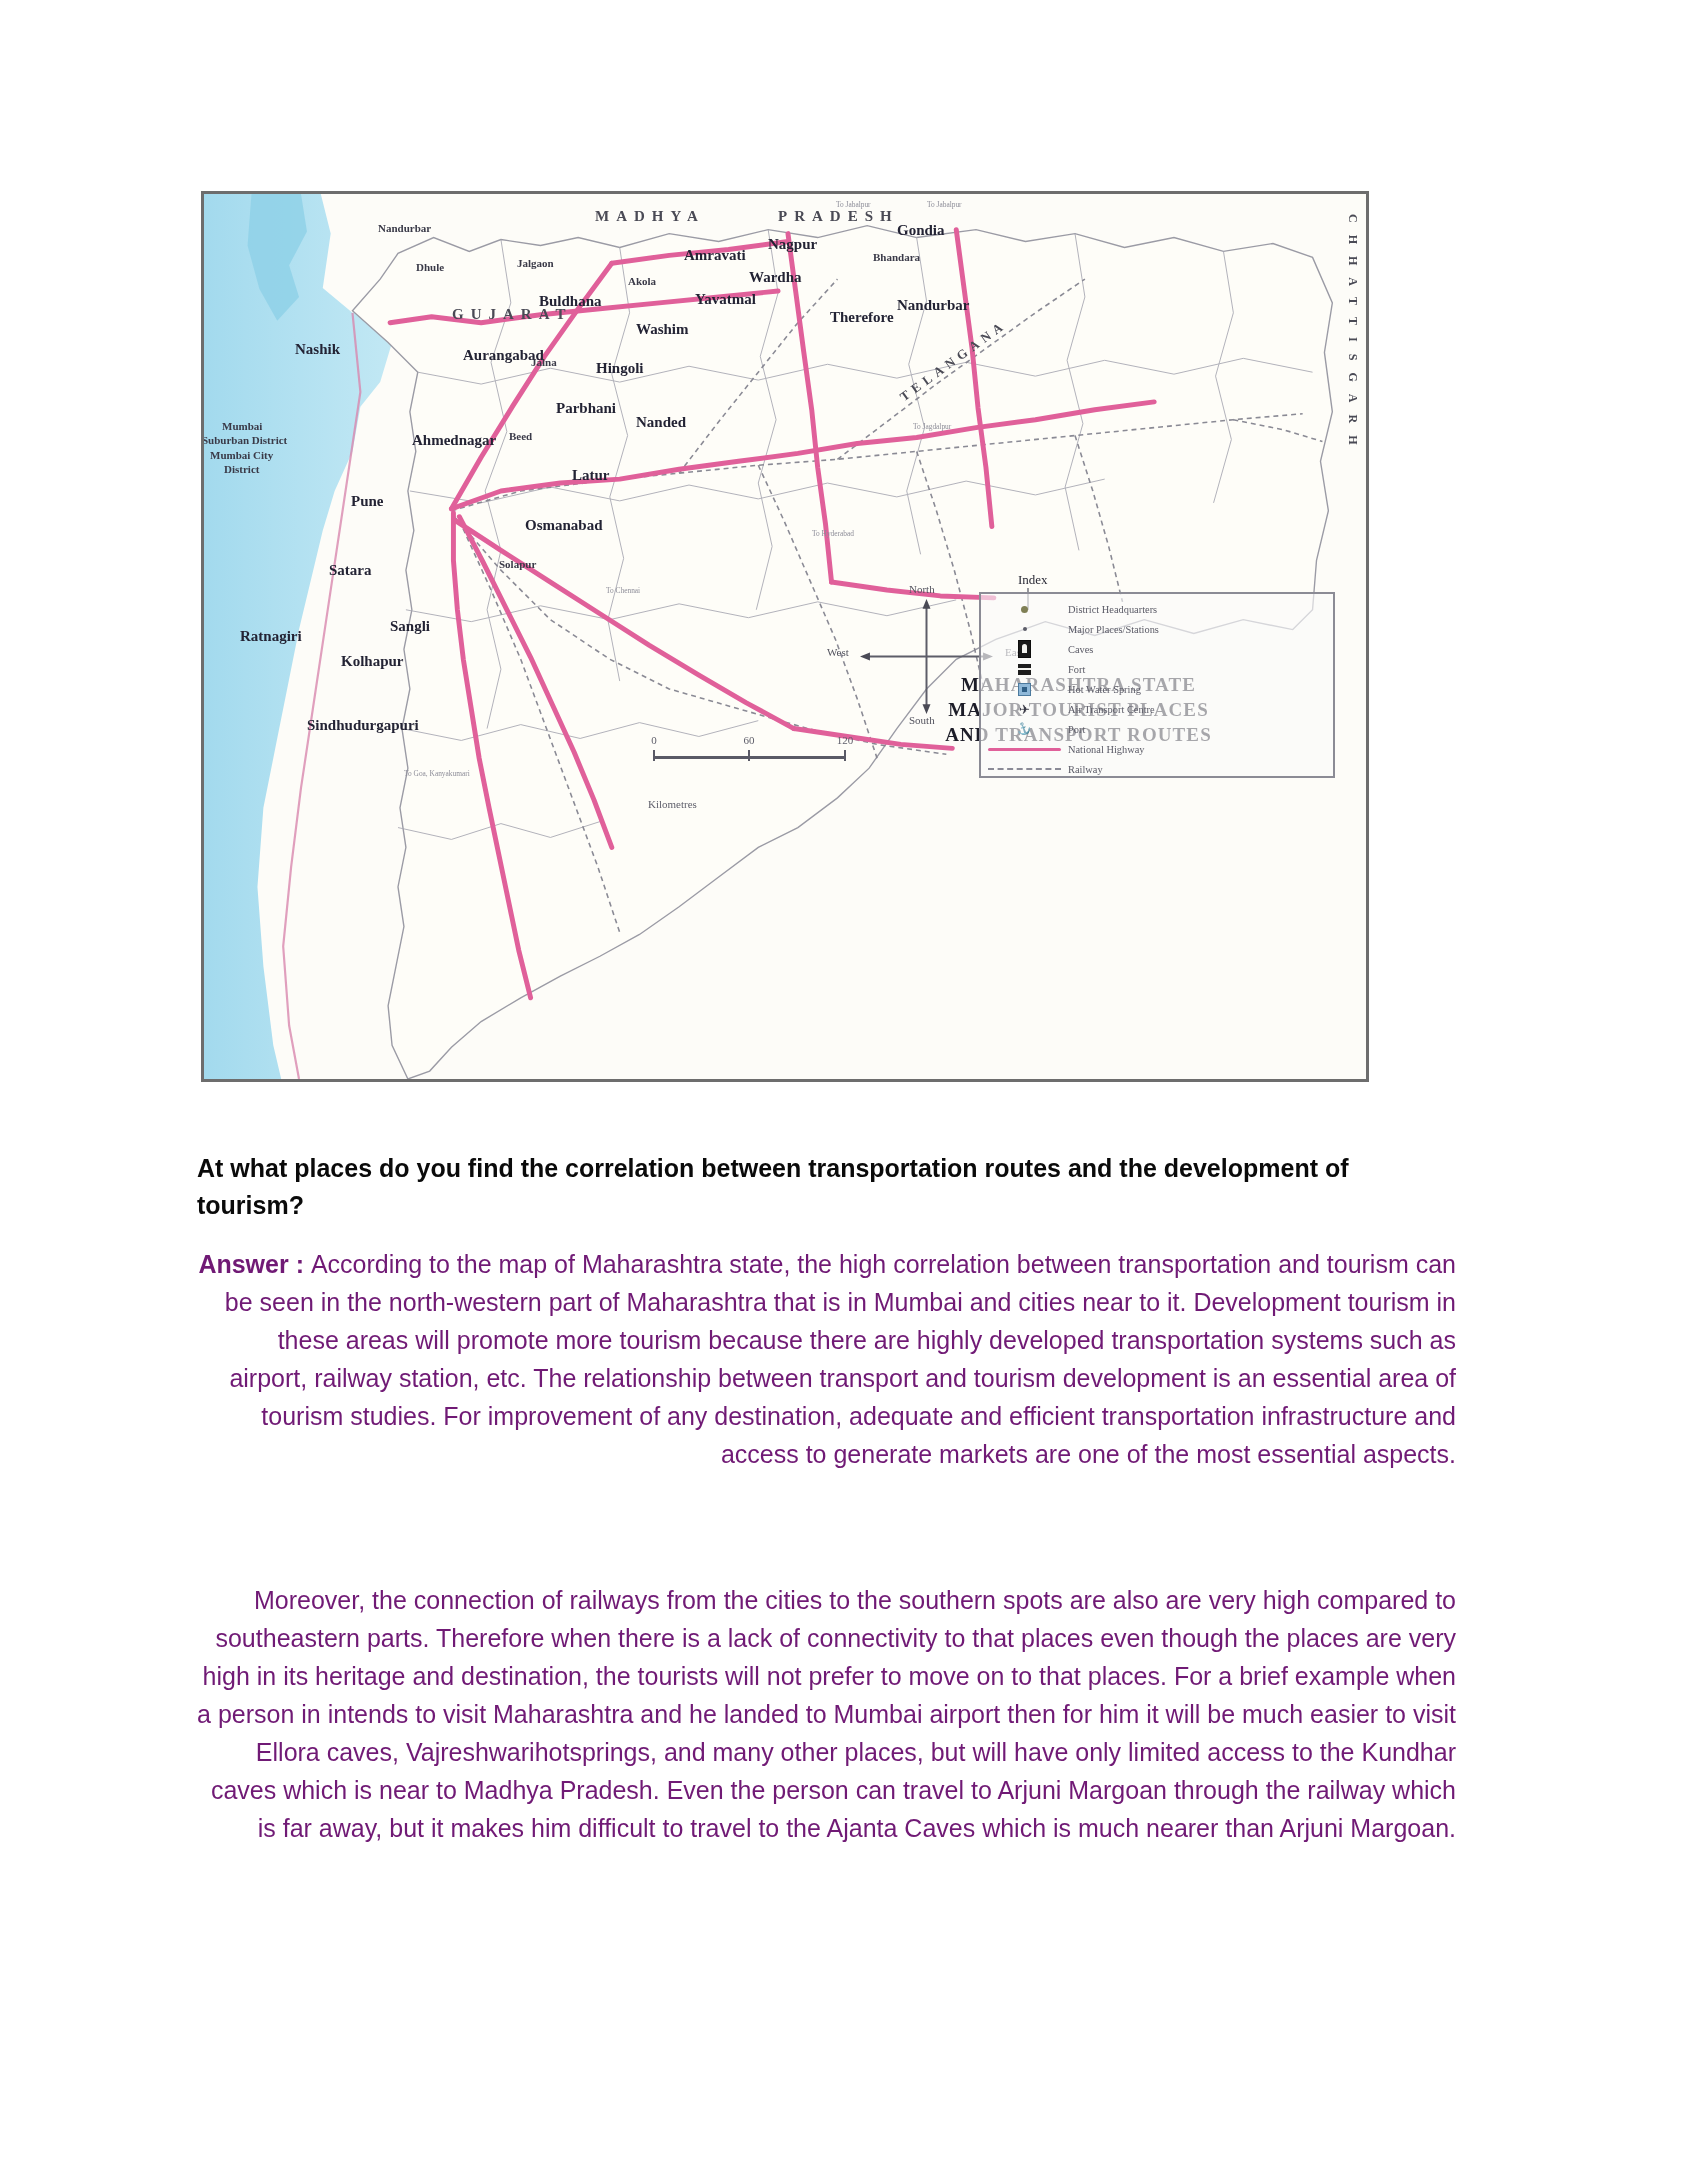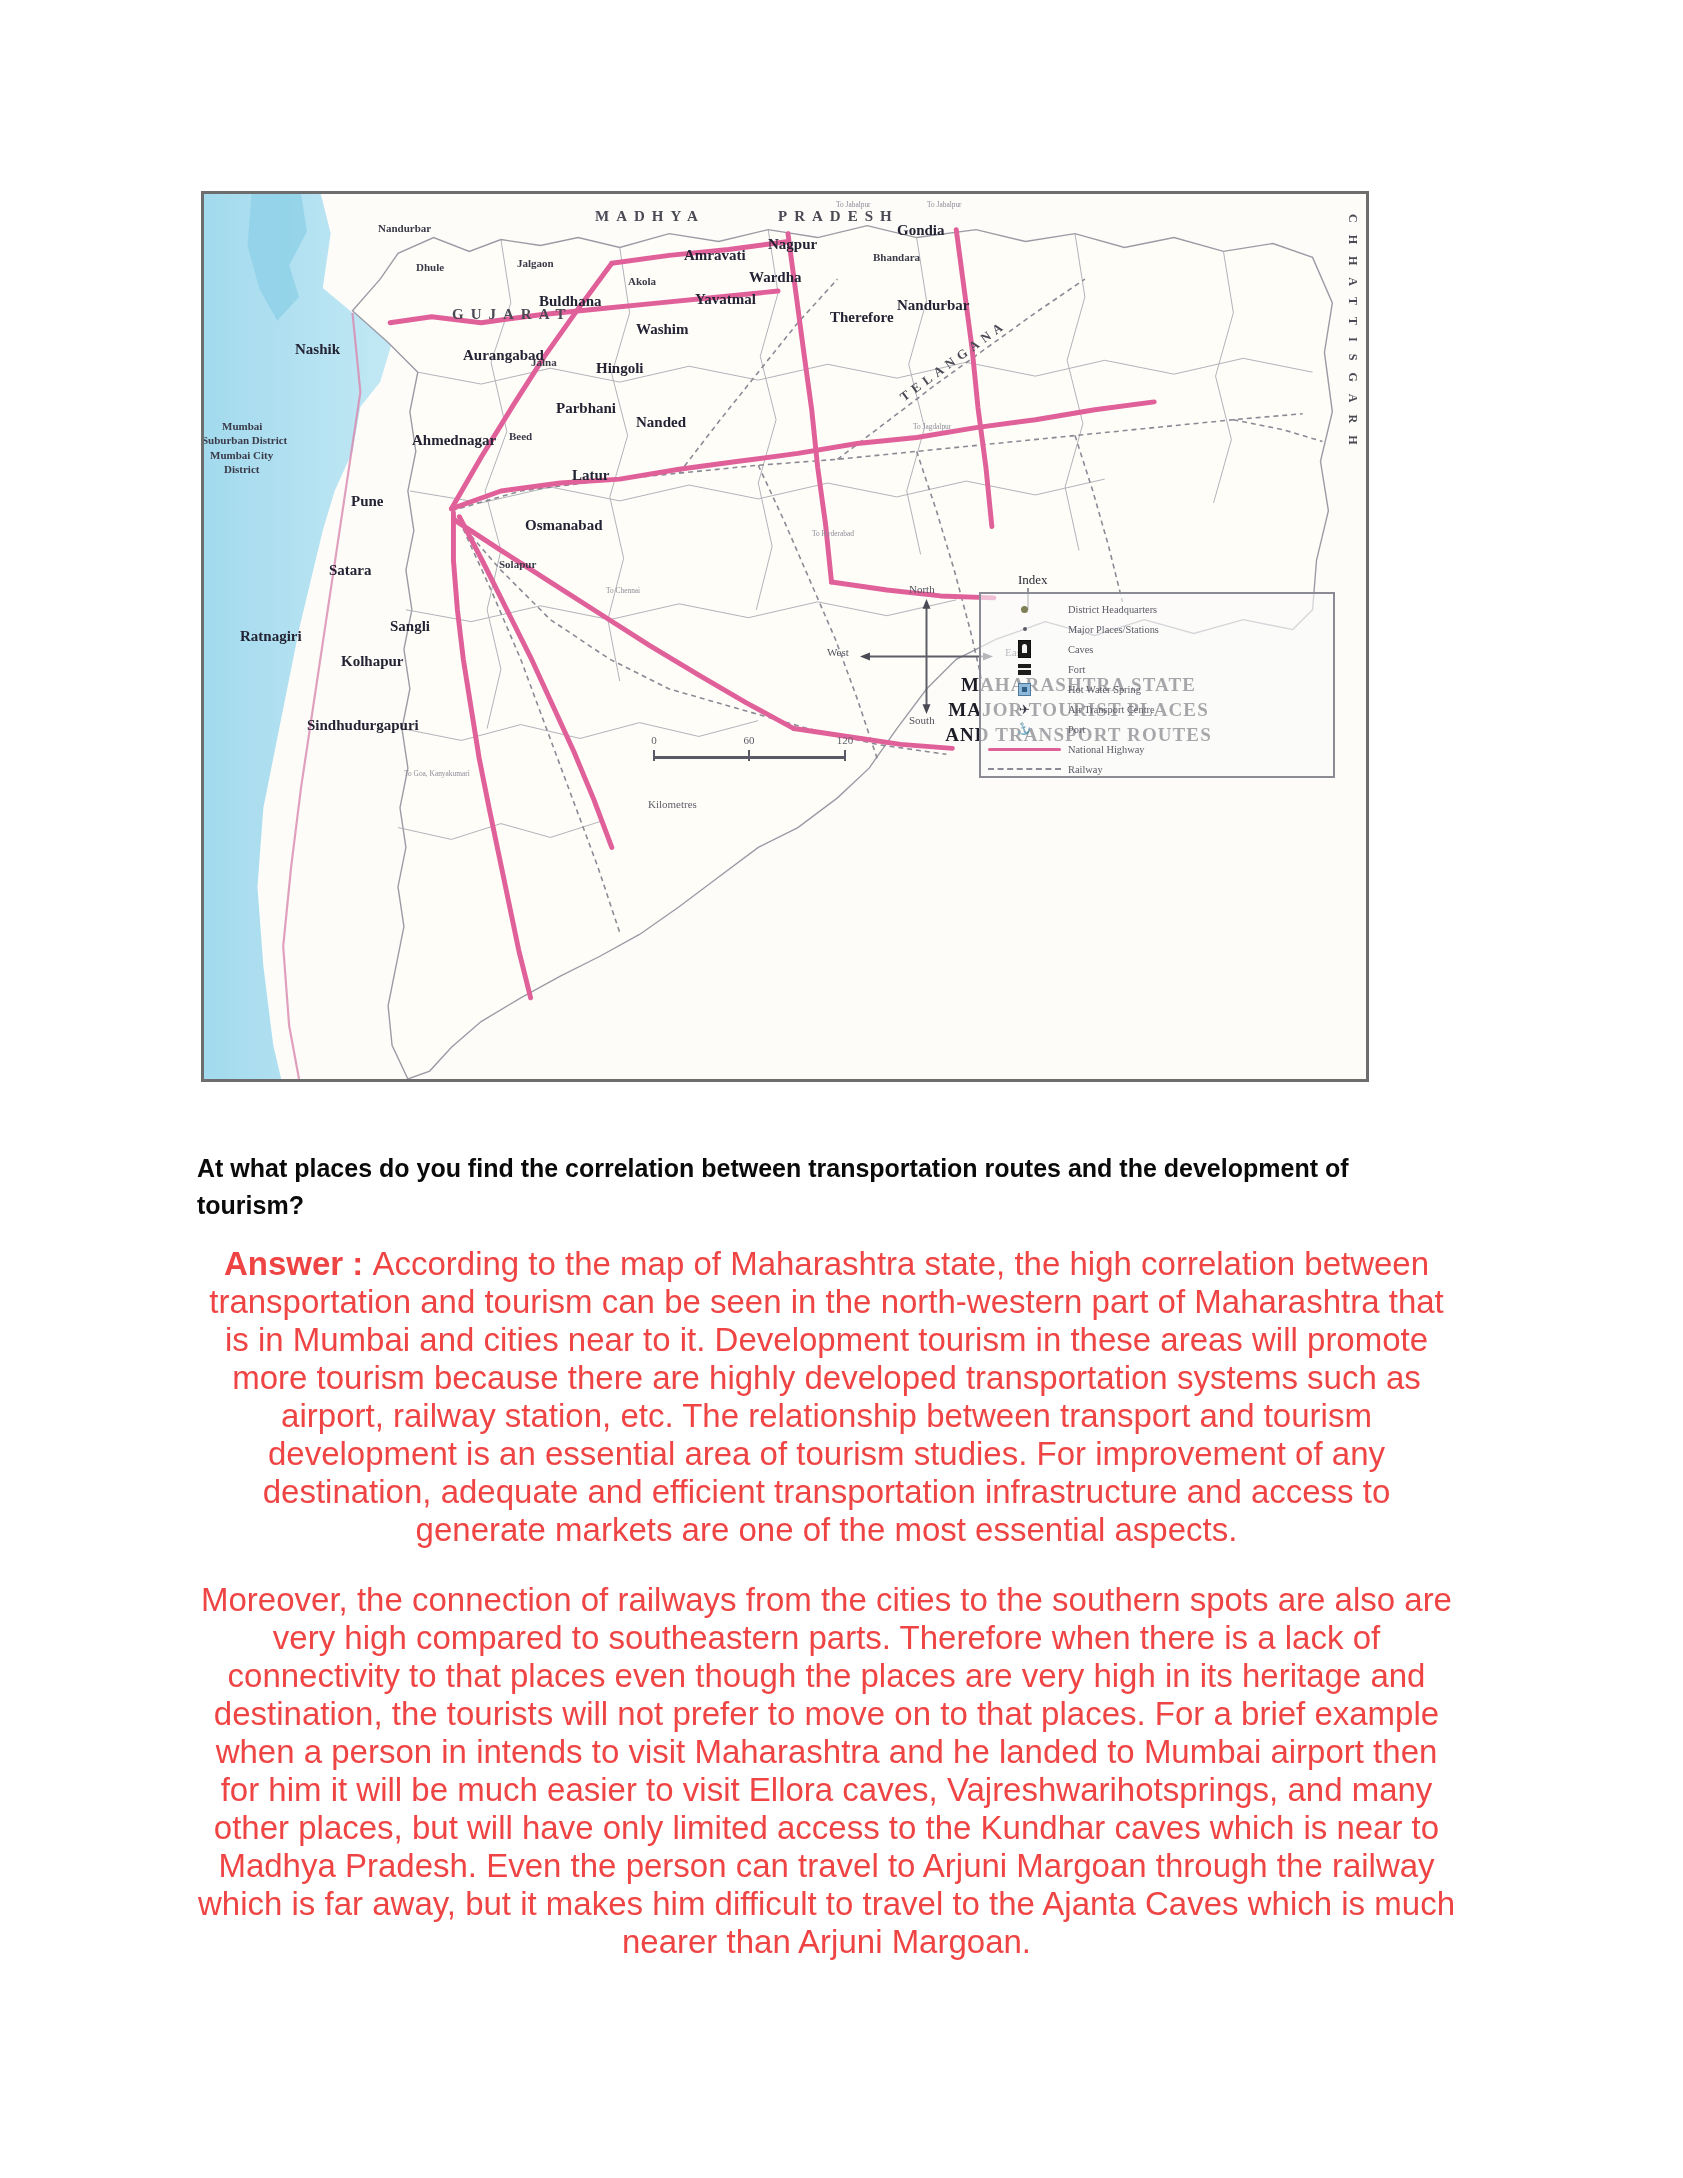--- a/index.html
+++ b/index.html
@@ -263,24 +263,24 @@
     font-size: 25px;
     line-height: 37px;
     color: #0a0a0a;
     margin-top: 20px;
   }
   .para {
     position: absolute;
     left: 197px;
     width: 1259px;
     font-family: "Liberation Sans", sans-serif;
-    font-size: 33px;
+    font-size: 25px;
     line-height: 38px;
-    color: #ef4444;
-    text-align: center;
+    color: #701a75;
+    text-align: right;
   }
   .para-1 { top: 1245px; }
   .para-2 { top: 1581px; }
   .lead { font-weight: bold; }
 </style>
 </head>
 <body>
 
 <div class="page">
 

